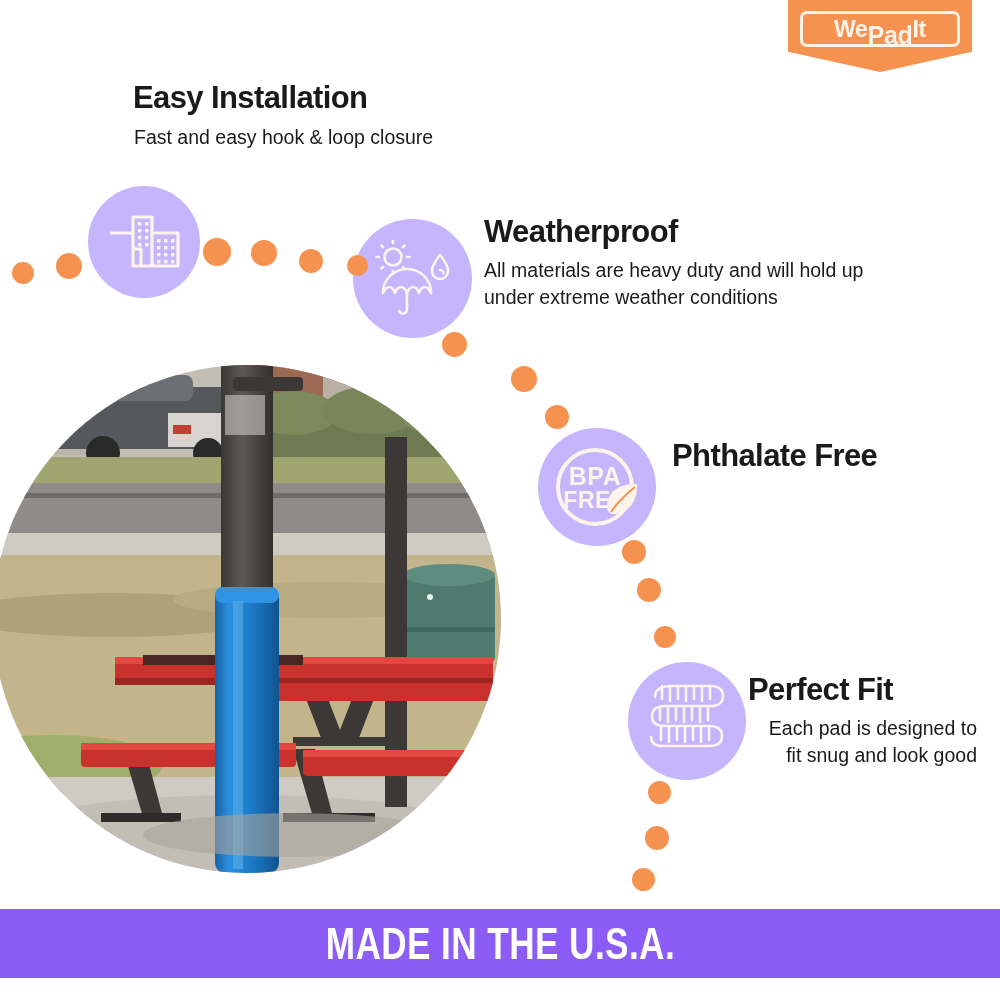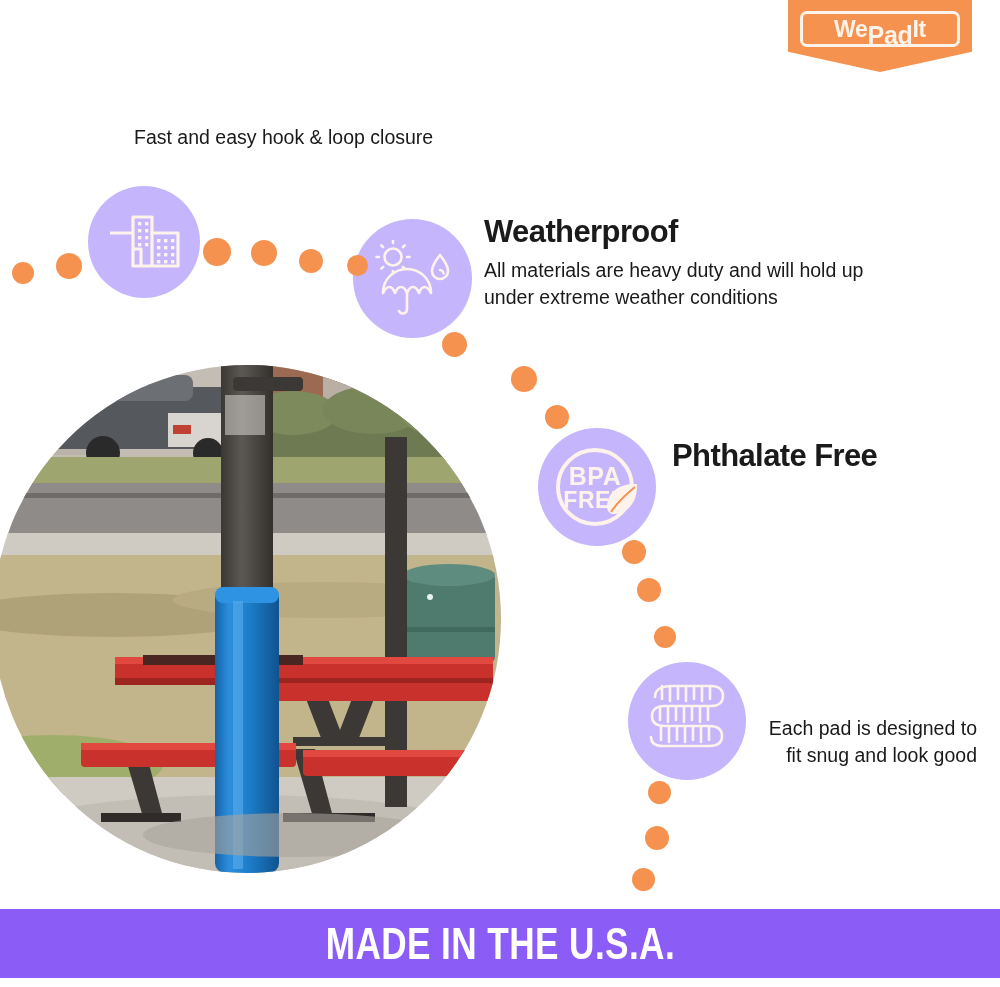--- a/index.html
+++ b/index.html
@@ -153,20 +153,21 @@
   <div class="logo-banner">
     <div class="logo-plate">
       <div class="logo-text">
         <span class="l-we">We</span>
           <span class="l-pad">Pad</span>
           <span class="l-it">It</span>
       </div>
     </div>
   </div>
 
+  <h2 class="feat-title" id="blk-easy-title">Easy Installation</h2>
   <p class="feat-desc" id="blk-easy-desc">Fast and easy hook &amp; loop closure</p>
 
   <div class="icon-circle" id="icon-install">
     <svg width="74" height="62" viewBox="0 0 74 62" aria-hidden="true">
       <g fill="none" stroke="#FDF3EA" stroke-width="3.2" stroke-linejoin="round">
         <path d="M3 22 H26 V55 H71 V22 H45 V6 H26 V22"></path>
         <path d="M45 22 V55"></path>
         <path d="M26 38 H34 V55"></path>
       </g>
       <g fill="#FDF3EA">
@@ -218,20 +219,21 @@
   <div class="icon-circle" id="icon-bpa">
     <svg width="104" height="104" viewBox="0 0 104 104" aria-hidden="true">
       <circle cx="50" cy="52" r="37" fill="none" stroke="#FDF3EA" stroke-width="4"></circle>
       <text x="50" y="50" text-anchor="middle" font-family="Liberation Sans, sans-serif" font-size="25" font-weight="bold" fill="#FDF3EA" letter-spacing="0.5">BPA</text>
       <text x="50" y="73" text-anchor="middle" font-family="Liberation Sans, sans-serif" font-size="23" font-weight="bold" fill="#FDF3EA" letter-spacing="0.5">FREE</text>
       <path d="M62 72 C62 56 76 48 92 49 C93 65 84 79 68 79 C65 79 62 76 62 72 Z" fill="#FDF3EA"></path>
       <path d="M66 77 C72 68 80 60 90 52" fill="none" stroke="#F5924F" stroke-width="2"></path>
     </svg>
   </div>
 
+  <h2 class="feat-title" id="blk-fit-title">Perfect Fit</h2>
   <p class="feat-desc" id="blk-fit-desc">Each pad is designed to fit snug and look good</p>
 
   <div class="icon-circle" id="icon-fit">
     <svg width="88" height="88" viewBox="0 0 88 88" aria-hidden="true">
       <g fill="none" stroke="#FDF3EA" stroke-width="2.6" stroke-linecap="round" stroke-linejoin="round">
         <path d="M12 20 C12 11 20 9 30 9 L68 9 C76 9 80 13 80 19 C80 25 76 29 68 29
                  L22 29 C13 29 9 33 9 39 C9 45 13 49 22 49
                  L66 49 C75 49 79 53 79 59 C79 65 75 69 66 69 L20 69 C12 69 8 66 8 60"></path>
         <path d="M19 9 V22 M27 9 V24 M35 9 V22 M43 9 V24 M51 9 V22 M59 9 V24 M67 9 V22"></path>
         <path d="M17 30 V43 M25 30 V45 M33 30 V43 M41 30 V45 M49 30 V43 M57 30 V45 M65 30 V43"></path>

